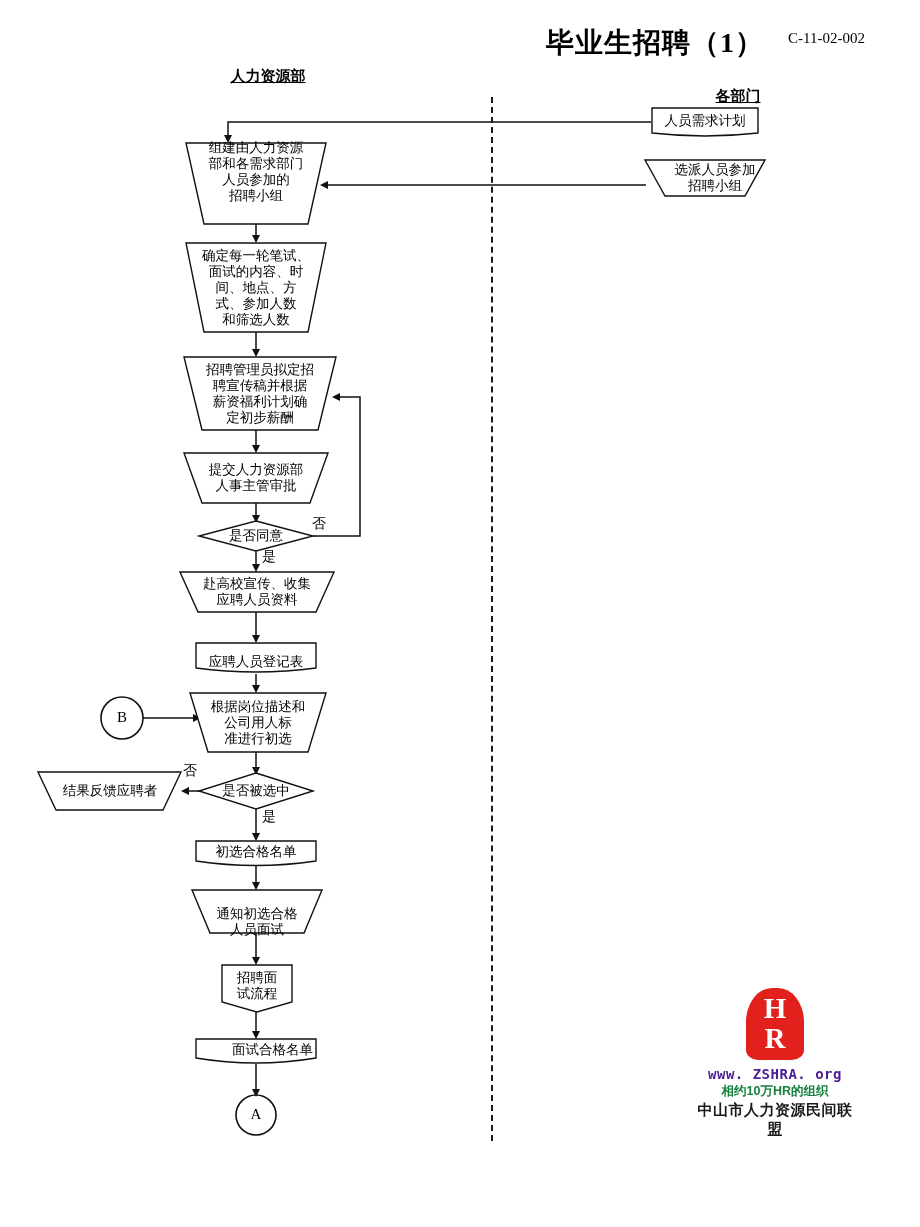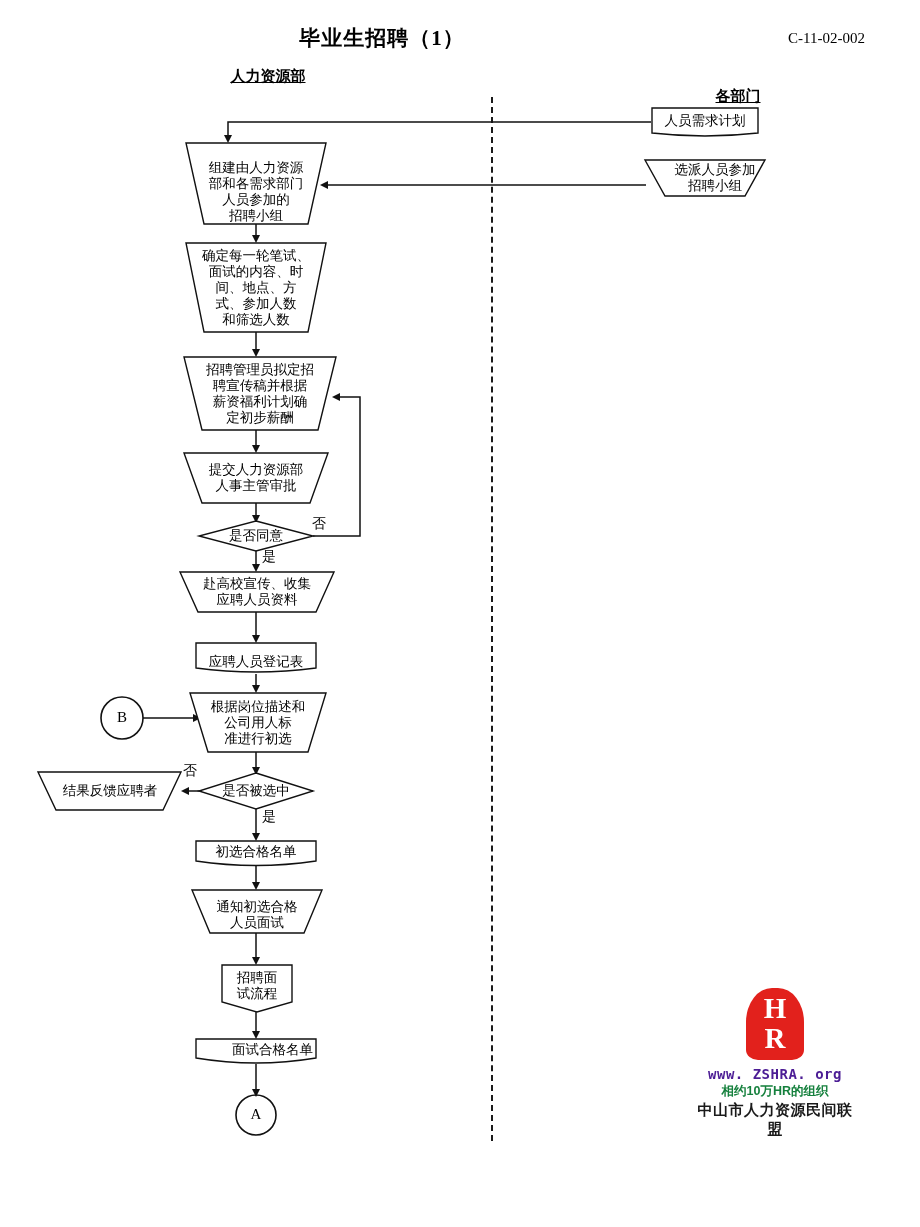--- a/index.html
+++ b/index.html
@@ -1,19 +1,19 @@
 <!DOCTYPE html>
 <html><head>
 <meta charset="utf-8">
 <style>
   html,body{margin:0;padding:0;background:#fff;}
   body{width:920px;height:1227px;position:relative;
        font-family:"Liberation Serif","DejaVu Serif",serif;color:#000;overflow:hidden;}
   .abs{position:absolute;}
-  #doc-title{left:0;top:24px;width:764px;text-align:center;font-size:21px;font-weight:bold;
+  #doc-title{left:0;top:24px;width:764px;text-align:right;font-size:28px;font-weight:bold;
              letter-spacing:1px;}
   #doc-code{right:55px;top:30px;font-size:15px;}
   .col-head{font-size:15px;font-weight:bold;text-decoration:underline;text-align:center;}
   #head-hr{left:178px;top:67px;width:180px;}
   #head-dept{left:648px;top:67px;width:180px;margin-top:20px;}
   #divider{left:491px;top:97px;width:0;height:1044px;
            border-left:2px dashed #1a1a1a;}
   svg.layer{position:absolute;left:0;top:0;width:920px;height:1227px;overflow:visible;}
   .shape{position:absolute;box-sizing:border-box;display:flex;align-items:center;
          justify-content:center;text-align:center;line-height:1.18;}
@@ -136,21 +136,21 @@
 
 <div class="shape fs13" style="left:652px;top:106px;width:106px;height:30px;">
   <span class="txt">人员需求计划</span>
 </div>
 
 <div class="shape fs13" style="left:665px;top:158px;width:100px;height:40px;">
   <span class="txt" style="white-space:pre-line;">选派人员参加
 招聘小组</span>
 </div>
 
-<div class="shape fs13" style="left:200px;top:156px;width:112px;height:72px;">
+<div class="shape fs13" style="left:200px;top:136px;width:112px;height:72px;">
   <span class="txt" style="white-space:pre-line;">组建由人力资源
 部和各需求部门
 人员参加的
 招聘小组</span>
 </div>
 
 <div class="shape fs13" style="left:198px;top:244px;width:116px;height:88px;">
   <span class="txt" style="white-space:pre-line;">确定每一轮笔试、
 面试的内容、时
 间、地点、方
@@ -198,21 +198,21 @@
 </div>
 
 <div class="shape fs13" style="left:48px;top:776px;width:124px;height:30px;">
   <span class="txt">结果反馈应聘者</span>
 </div>
 
 <div class="shape fs13" style="left:196px;top:840px;width:120px;height:24px;">
   <span class="txt">初选合格名单</span>
 </div>
 
-<div class="shape fs13" style="left:204px;top:891px;width:106px;height:47px;">
+<div class="shape fs13" style="left:204px;top:891px;width:106px;height:47px;align-items:flex-end;">
   <span class="txt" style="white-space:pre-line;">通知初选合格
 人员面试</span>
 </div>
 
 <div class="shape fs13" style="left:222px;top:966px;width:70px;height:40px;">
   <span class="txt" style="white-space:pre-line;">招聘面
 试流程</span>
 </div>
 
 <div class="shape fs13" style="left:196px;top:1038px;width:120px;height:24px;justify-content:flex-end;">

